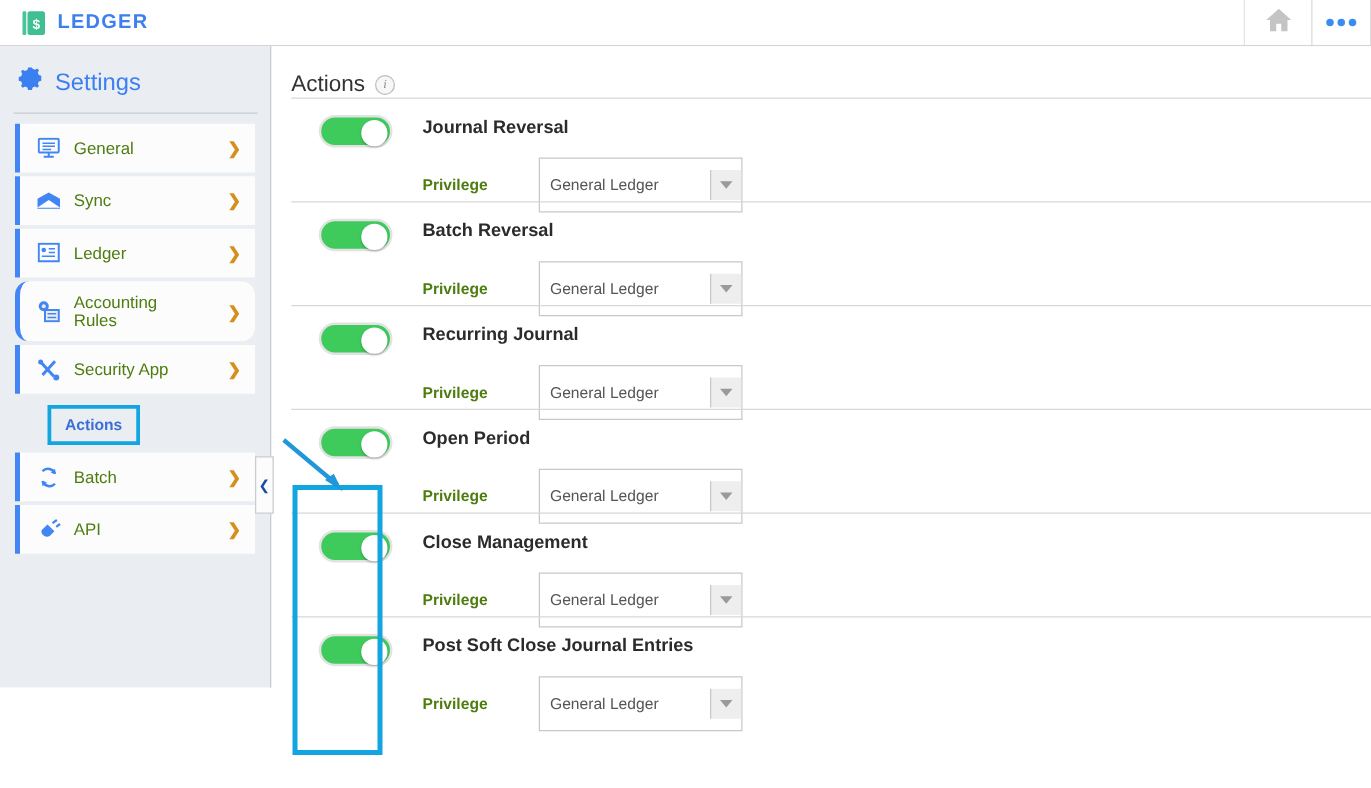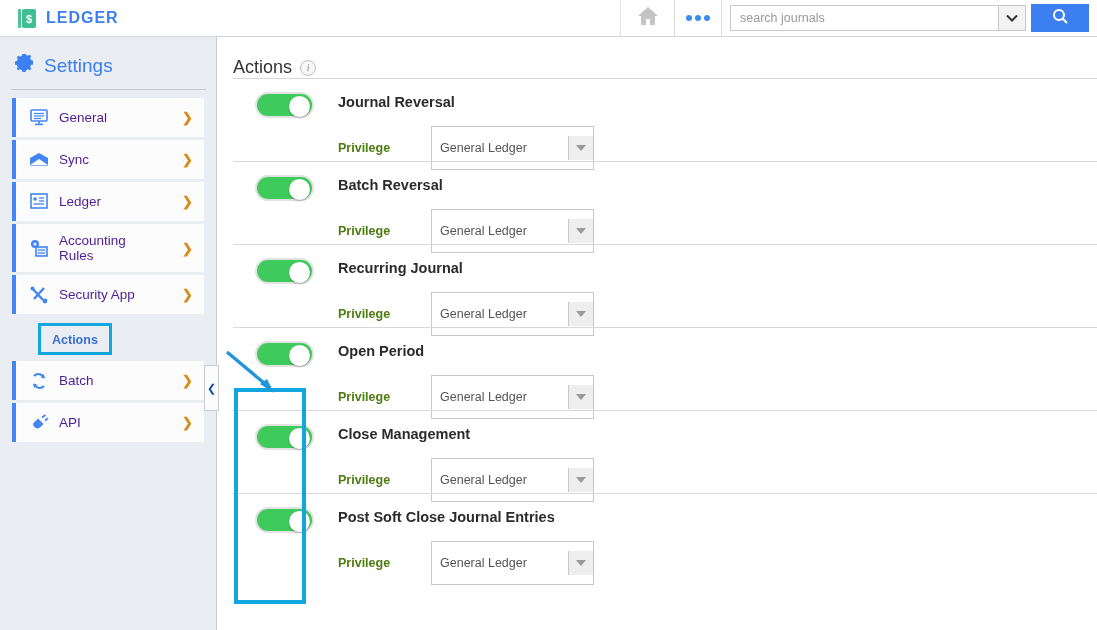--- a/index.html
+++ b/index.html
@@ -66,21 +66,21 @@
     width: 58px; height: 28px;
     background: #3b7ff0; border: none;
     margin-left: 5px;
     display: flex; align-items: center; justify-content: center;
     cursor: pointer;
   }
 
   
   .sidebar {
     position: absolute; top: 37px; left: 0;
-    width: 217px; height: 593px;
+    width: 217px; height: 513px;
     background: #eaedf1;
     border-right: 1px solid #c8ccd0;
     padding-top: 16px;
   }
   .settings-head {
     display: flex; align-items: center; gap: 9px;
     padding-left: 13px; padding-bottom: 10px;
   }
   .settings-title {
     font-size: 19px; color: #3b7ff0; font-weight: normal;
@@ -91,28 +91,28 @@
   }
   .nav-item {
     position: relative;
     margin: 0 12px 3px 12px;
     background: #fcfcfc;
     border-left: 4px solid #4285f4;
     height: 39px;
     display: flex; align-items: center;
     cursor: pointer;
   }
-  .nav-item.two-line { height: 48px; }
+  .nav-item.two-line { height: 48px; border-radius: 11px; }
   .nav-ico {
     width: 30px; margin-left: 8px;
     display: flex; align-items: center; justify-content: center;
     color: #4285f4;
   }
   .nav-label {
-    font-size: 13.5px; color: #4c1d95;
+    font-size: 13.5px; color: #4d7c0f;
     margin-left: 5px; line-height: 15px;
   }
   .nav-chev {
     position: absolute; right: 11px;
     font-size: 13px; color: #d58f1e; font-weight: bold;
   }
   .nav-chev.down { color: #222; font-weight: normal; font-size: 12px; right: 13px; }
 
   .nav-item.security {
     border: 3px solid #12a5e0;
@@ -257,40 +257,20 @@
     </div>
 
     <div class="hdr-btn dots">
       <span class="dots">
         <span class="dot"></span>
           <span class="dot"></span>
           <span class="dot"></span>
       </span>
     </div>
 
-    <div class="search-wrap">
-      <div class="search-field">
-        <input class="search-input" type="text" placeholder="search journals" style="">
-      </div>
-      <div class="search-caret">
-        <span>
-          <svg width="12" height="8" viewBox="0 0 12 8">
-            <path d="M1 1.5 L6 6.5 L11 1.5" stroke="#333" stroke-width="2" fill="none"></path>
-          </svg>
-        </span>
-      </div>
-      <button class="search-btn">
-        <span>
-          <svg width="17" height="17" viewBox="0 0 17 17">
-            <circle cx="7" cy="7" r="5" stroke="#fff" stroke-width="2" fill="none"></circle>
-            <line x1="10.8" y1="10.8" x2="15" y2="15" stroke="#fff" stroke-width="2"></line>
-          </svg>
-        </span>
-      </button>
-    </div>
   </div>
 
   <div class="sidebar">
 
     <div class="settings-head">
       <span>
         <svg width="22" height="22" viewBox="0 0 22 22">
           <path fill="#3b7ff0" d="M11 7a4 4 0 1 0 0 8 4 4 0 0 0 0-8zm9-0.5l-2-0.6a7.4 7.4 0 0 0-.8-1.9l1-1.8-1.4-1.4-1.8 1a7.4 7.4 0 0 0-1.9-.8L12.5 0h-3l-.6 2a7.4 7.4 0 0 0-1.9.8l-1.8-1L3.8 3.2l1 1.8a7.4 7.4 0 0 0-.8 1.9l-2 .6v3l2 .6c.2.7.5 1.3.8 1.9l-1 1.8 1.4 1.4 1.8-1c.6.3 1.2.6 1.9.8l.6 2h3l.6-2c.7-.2 1.3-.5 1.9-.8l1.8 1 1.4-1.4-1-1.8c.3-.6.6-1.2.8-1.9l2-.6z" transform="translate(0,1)"></path>
         </svg>
       </span>

